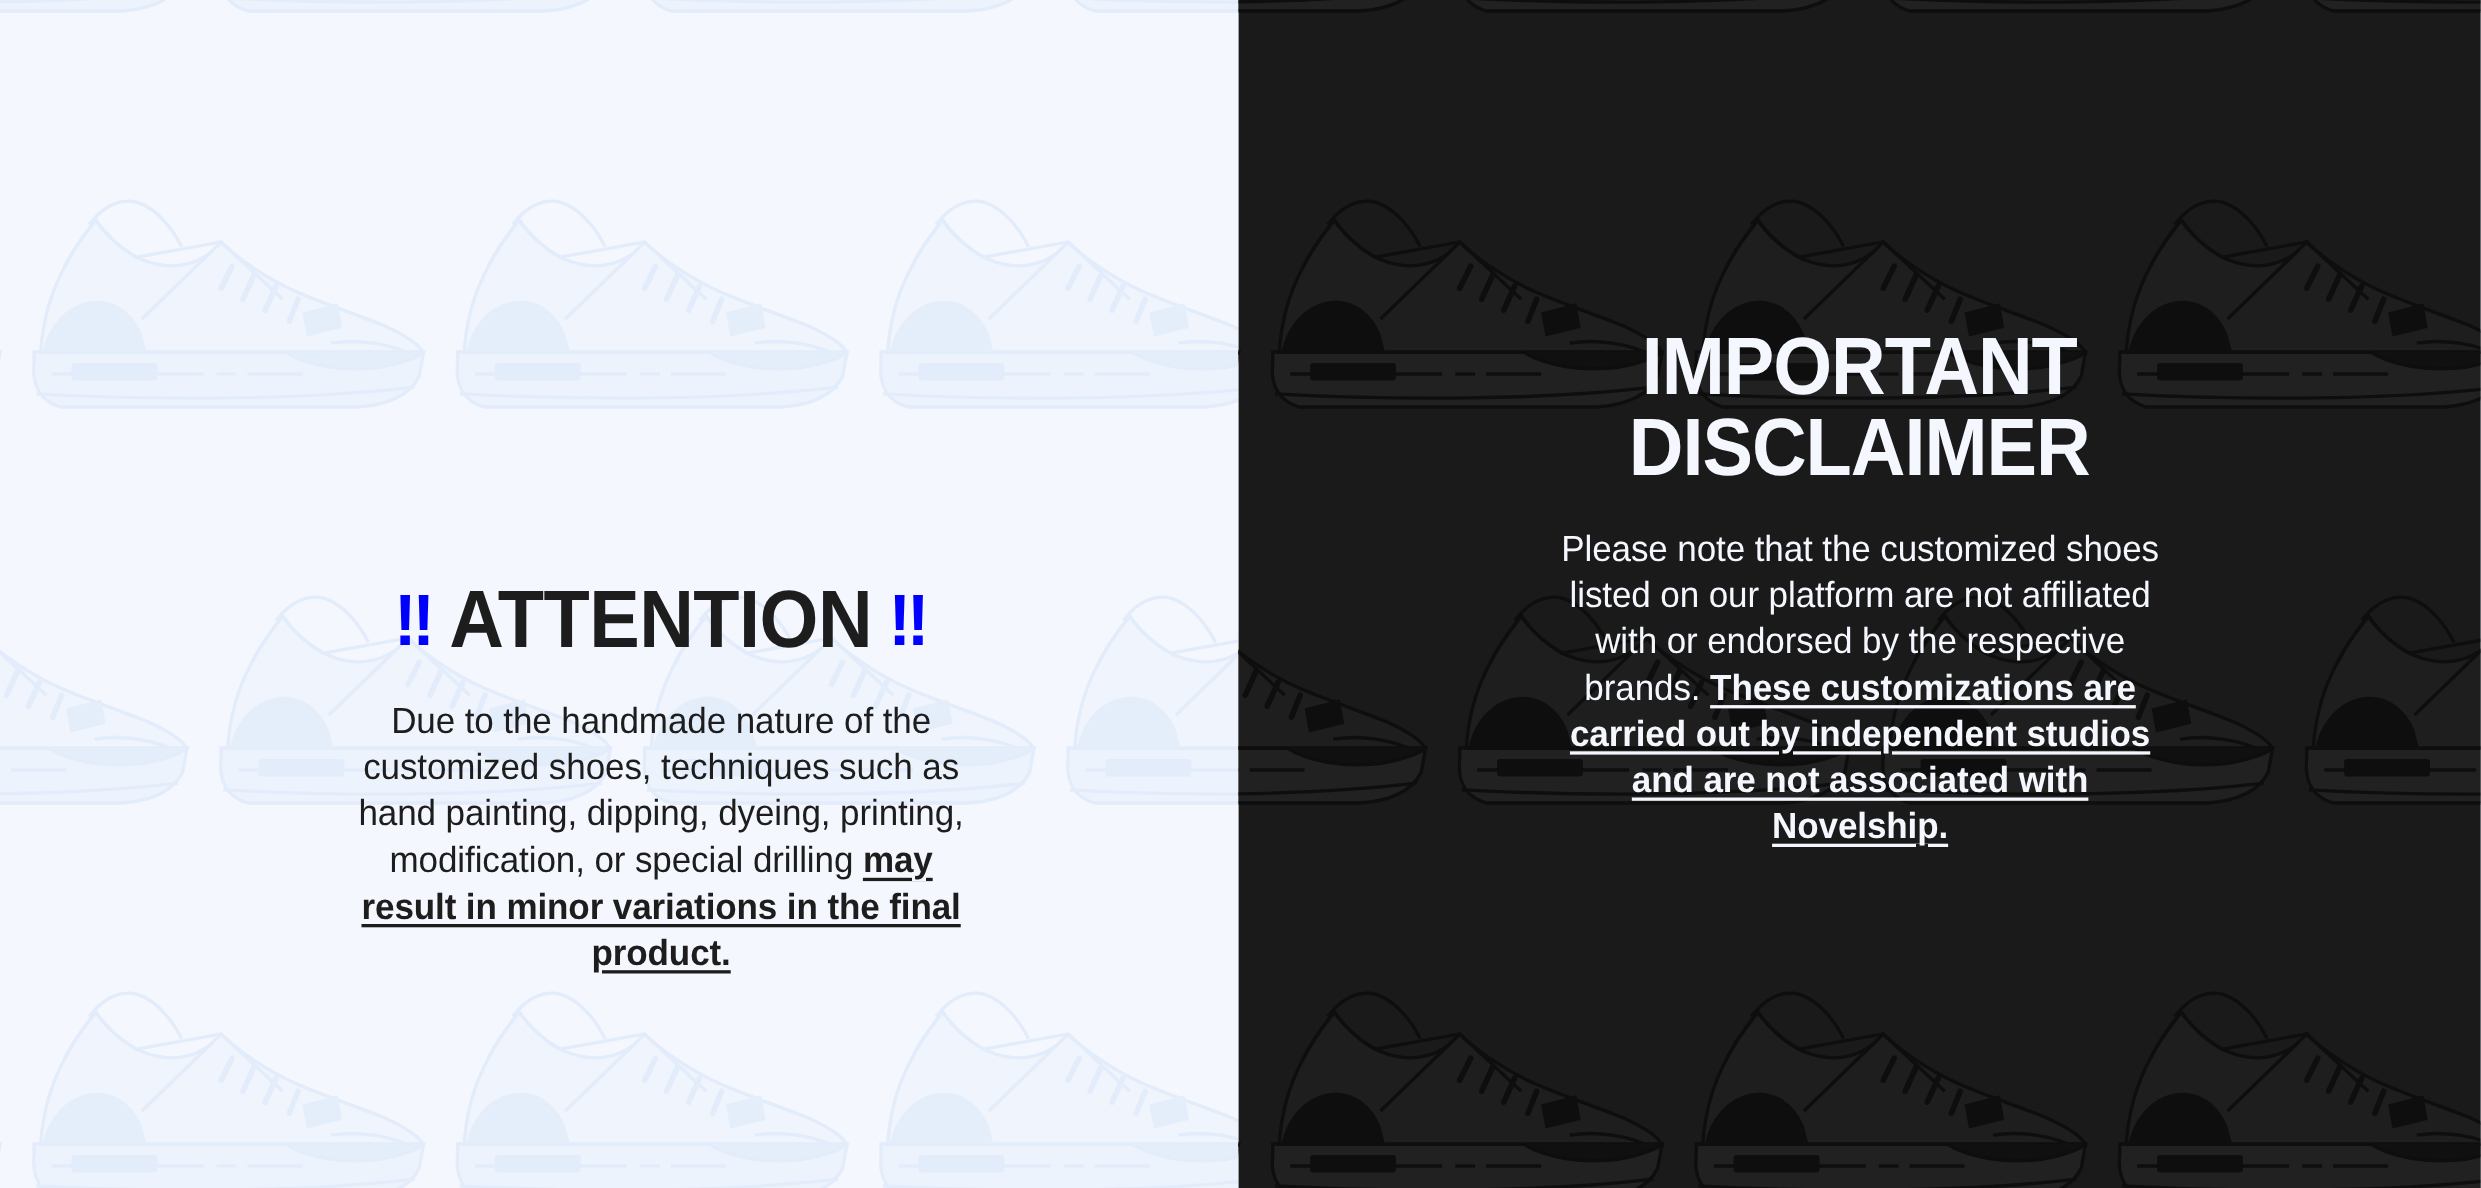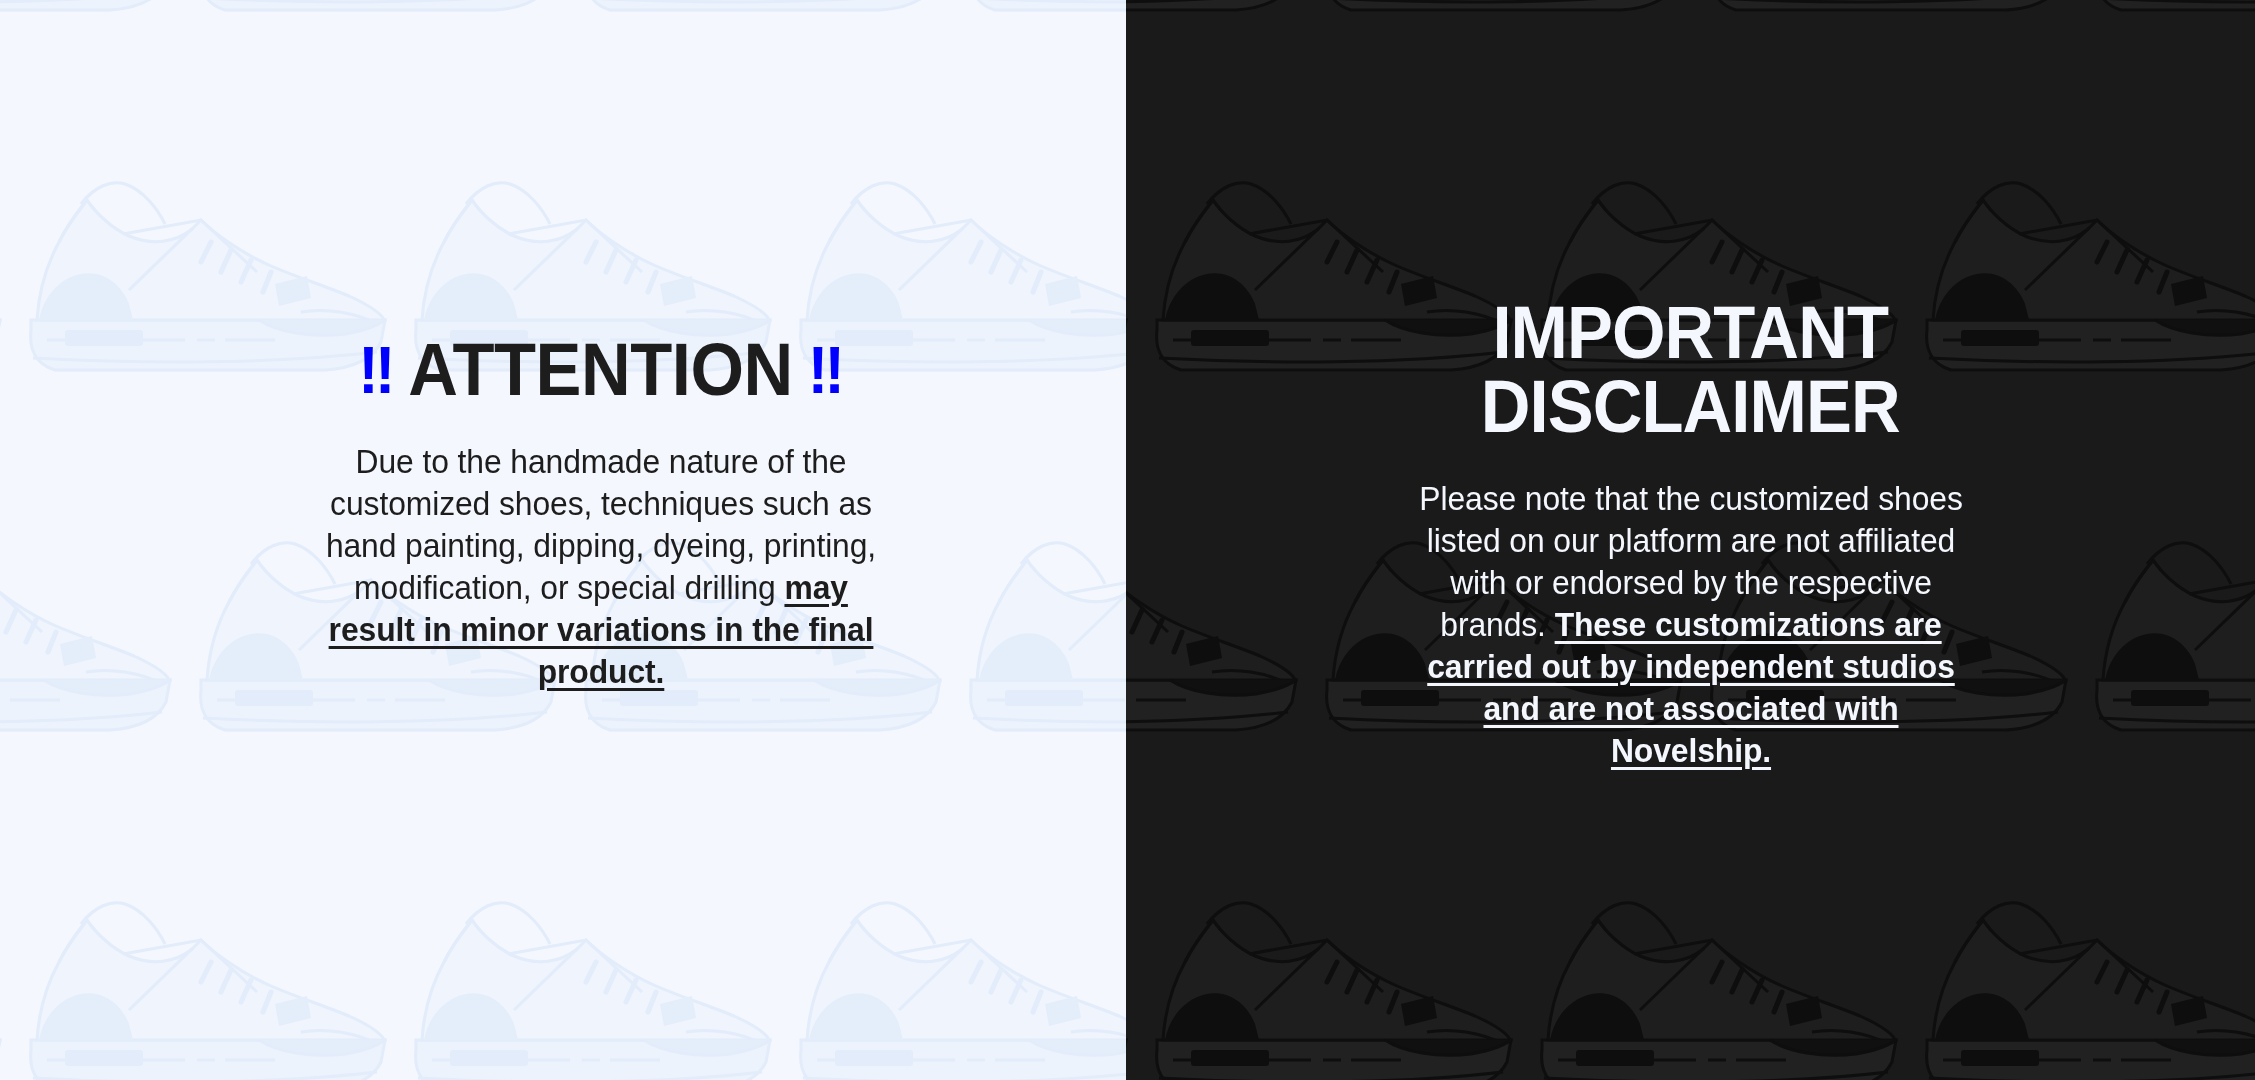--- a/index.html
+++ b/index.html
@@ -22,21 +22,21 @@
   }
   .pattern svg{display:block;width:100%;height:100%;}
 
   .content{
     position:relative;z-index:2;
     height:100%;
     display:flex;flex-direction:column;
     align-items:center;justify-content:flex-start;
     box-sizing:border-box;
   }
-  .content-left{padding:333px 64px 0 140px;}
+  .content-left{padding:333px 64px 0 140px;justify-content:center;}
   .content-right{padding:296px 138px 0 138px;}
 
   .heading{
     margin:0;
     font-weight:900;
     line-height:1.0;
     text-align:center;
     letter-spacing:-0.5px;
     font-stretch:condensed;
     white-space:nowrap;

